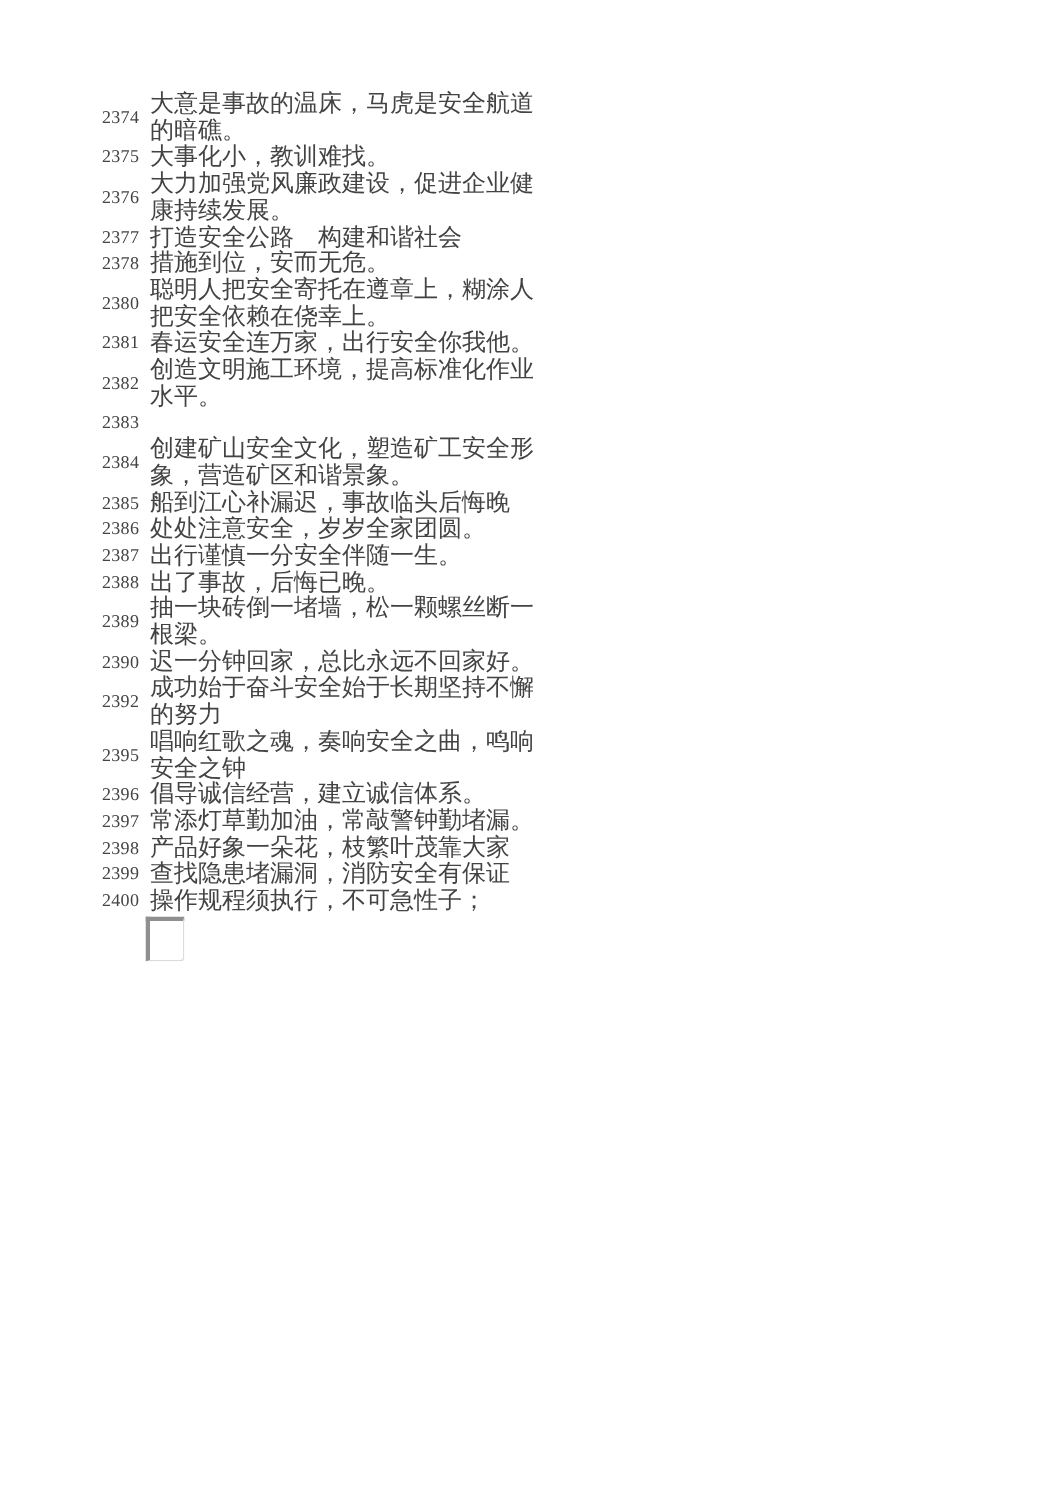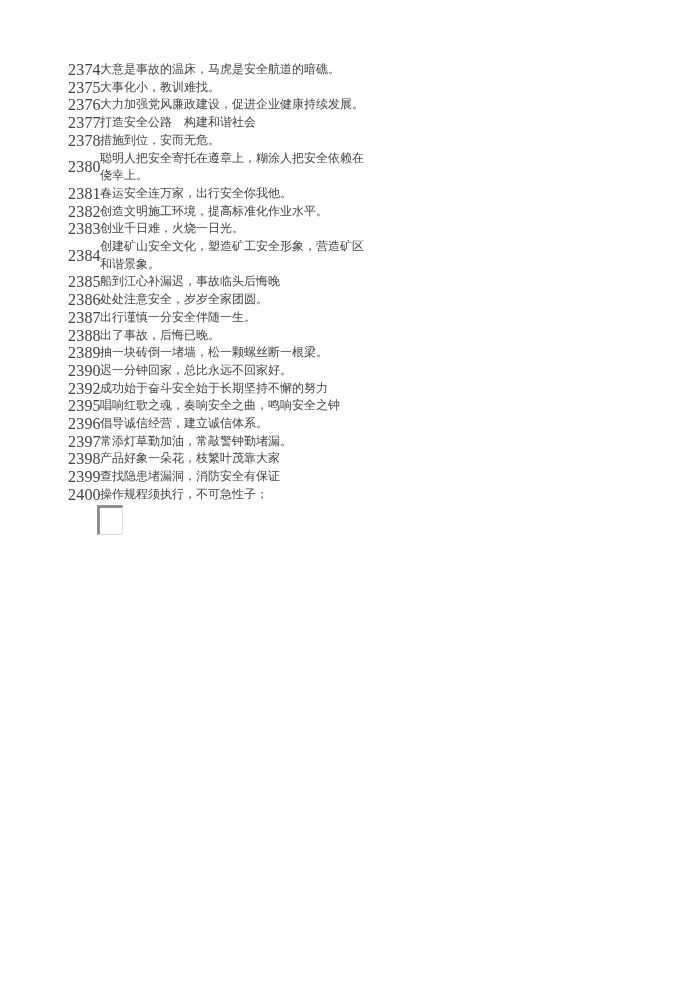--- a/index.html
+++ b/index.html
@@ -24,28 +24,28 @@
   .slogan-list {
     width: 100%;
   }
   .row {
     display: flex;
     align-items: center;
   }
   .num {
     flex: 0 0 32px;
     width: 32px;
-    font-size: 16px;
+    font-size: 12px;
     line-height: 17.7px;
     color: #434343;
     letter-spacing: 0.2px;
   }
   .text {
     width: 266px;
-    font-size: 12px;
+    font-size: 16px;
     line-height: 17.7px;
     color: #434343;
     word-break: break-all;
   }
   .placeholder-box {
     margin-left: 29px;
     margin-top: 1px;
     width: 22px;
     height: 26px;
     background: #ffffff;
@@ -98,21 +98,20 @@
     <div class="text">春运安全连万家，出行安全你我他。</div>
   </div>
 
   <div class="row">
     <div class="num">2382</div>
     <div class="text">创造文明施工环境，提高标准化作业水平。</div>
   </div>
 
   <div class="row">
     <div class="num">2383</div>
-    <div class="text">创业千日难，火烧一日光。</div>
   </div>
 
   <div class="row">
     <div class="num">2384</div>
     <div class="text">创建矿山安全文化，塑造矿工安全形象，营造矿区和谐景象。</div>
   </div>
 
   <div class="row">
     <div class="num">2385</div>
     <div class="text">船到江心补漏迟，事故临头后悔晚</div>

